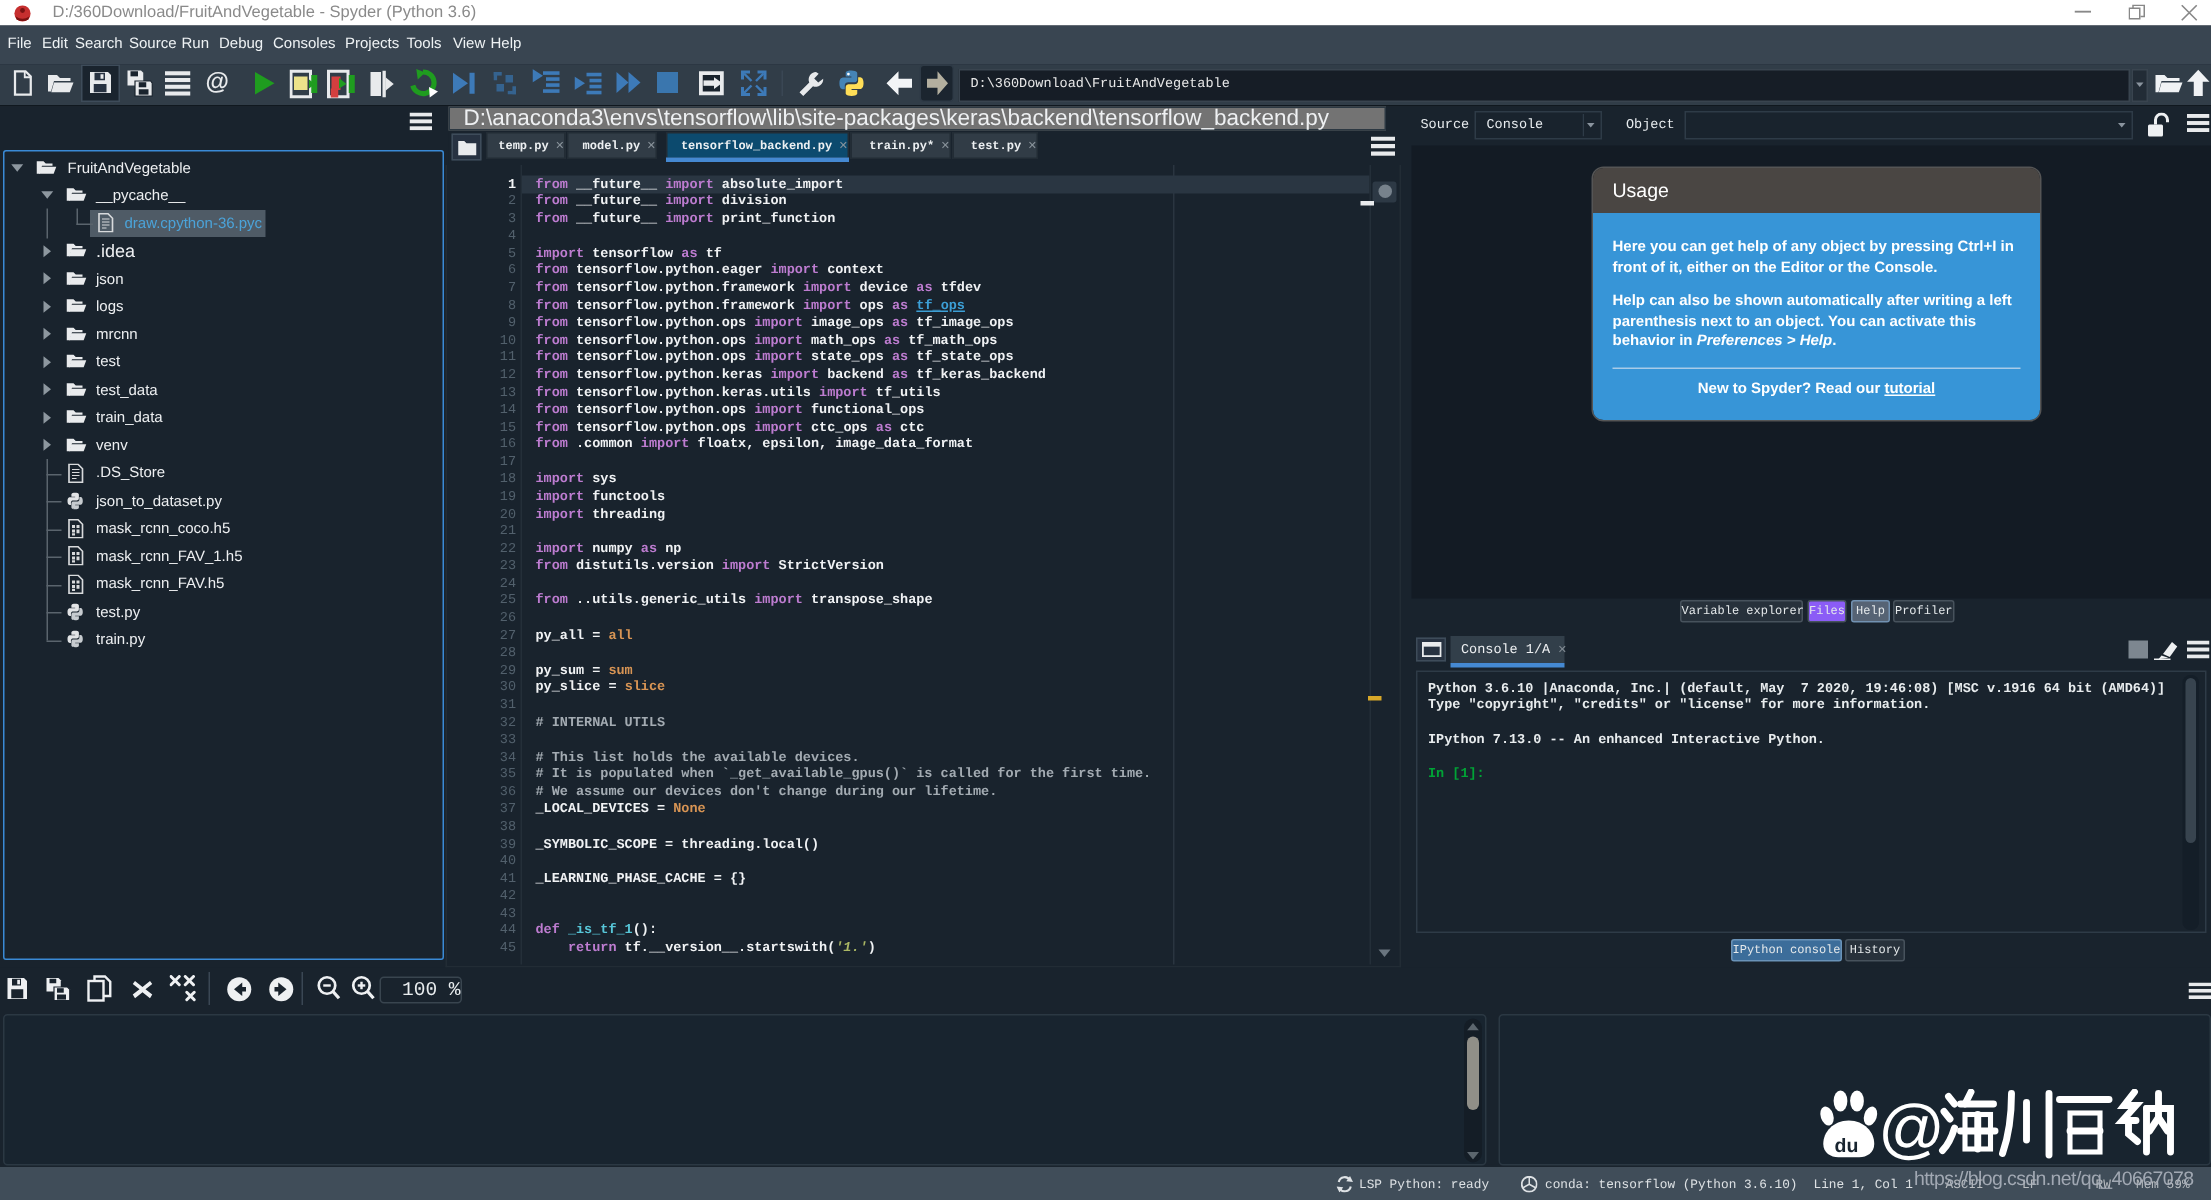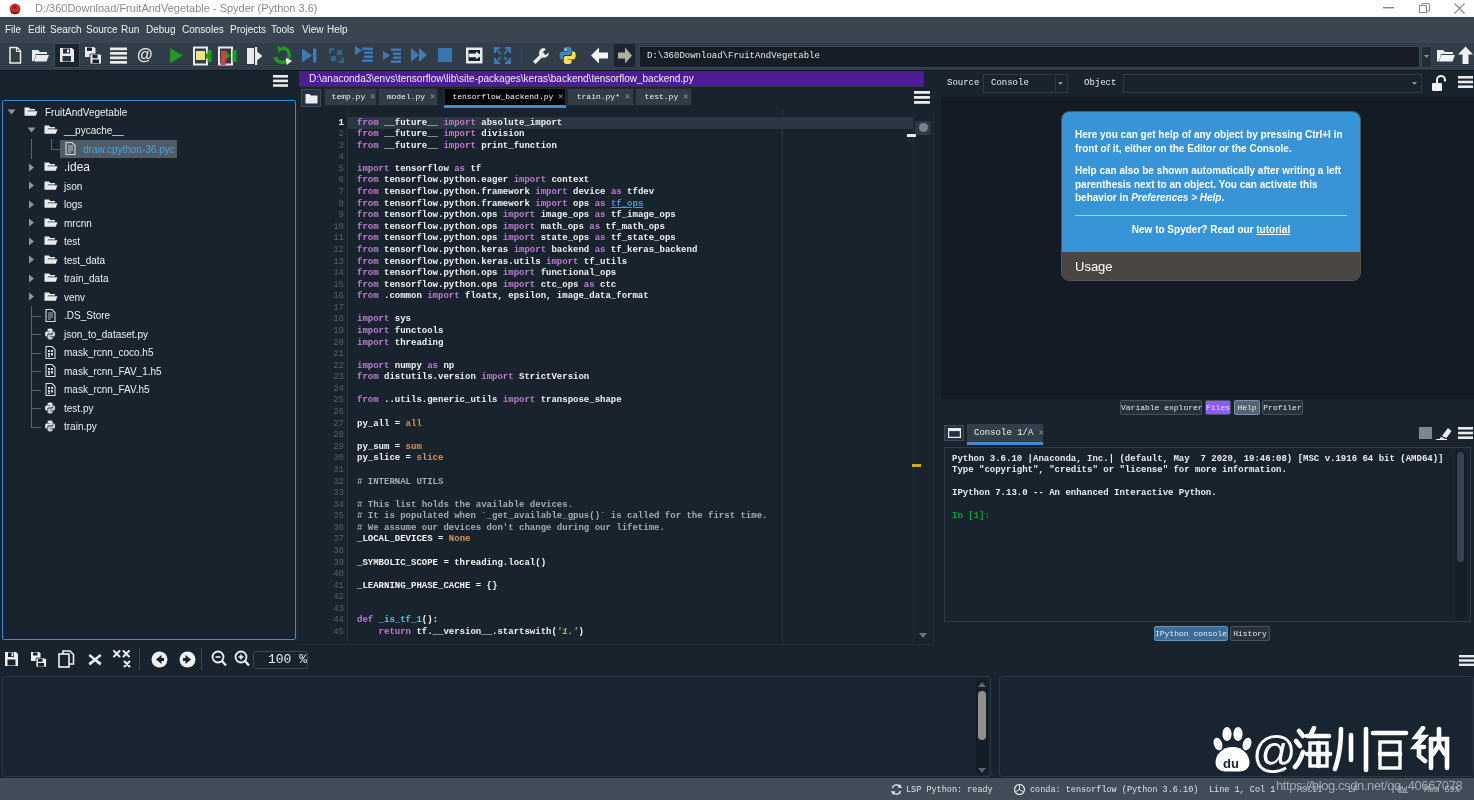--- a/index.html
+++ b/index.html
@@ -13,23 +13,23 @@
 #menu span{position:absolute;top:7px}
 
 #tbar{left:0;top:43px;width:1474px;height:28px;background:#313d48;border-bottom:1px solid #10181f}
 
 #pathf{left:639px;top:46px;width:781px;height:22px;background:#161d26;border:1px solid #39444f;color:#e8e8e8;font-size:9px;line-height:19px;padding-left:7px}
 
 #lpanel{left:0;top:71px;width:296px;height:574px}
 #ltree{position:absolute;left:2px;top:29px;width:294px;height:540px;border:1px solid #3a8ad6;background:#19232d;border-radius:2px}
 
 #edit{left:297px;top:71px;width:637px;height:574px}
-#crumb{position:absolute;left:2px;top:0px;width:625px;height:16px;background:#4c1d95;border:1px solid #2c3842;color:#eef0f2;font-size:10px;line-height:14px;padding-left:9px;white-space:pre}
+#crumb{position:absolute;left:2px;top:0px;width:625px;height:16px;background:#737373;border:1px solid #2c3842;color:#eef0f2;font-size:15px;line-height:14px;padding-left:9px;white-space:pre}
 #tabbar{position:absolute;left:2px;top:17px;width:635px;height:22px;background:#19232d}
-.etab{position:absolute;top:0px;height:18px;background:#313c46;border:1px solid #222c35;color:#edf0f2;font-size:8px;line-height:16px;text-align:center;white-space:pre;font-weight:normal}
+.etab{position:absolute;top:0px;height:18px;background:#313c46;border:1px solid #222c35;color:#edf0f2;font-size:8px;line-height:16px;text-align:right;white-space:pre;font-weight:bold}
 .etab .x{color:#8a949c;font-size:9px;}
 #code{position:absolute;left:0px;top:39px;width:637px;height:535px;background:#19232d;border:1px solid #222c35;border-top:none}
 .cl{position:absolute;left:59px;width:560px;height:12px;font-family:"Liberation Mono",monospace;font-size:9px;line-height:11.6px;white-space:pre;color:#f0f2f4;font-weight:bold}
 .ln{position:absolute;left:0;width:46px;height:12px;font-family:"Liberation Mono",monospace;font-size:9px;line-height:11.6px;text-align:right;color:#52606c}
 .k{color:#bd7cd0}.b{color:#d79454}.c{color:#a3abb2}.s{color:#aab764;font-style:italic}
 .d{color:#57c6d8}.u{color:#3c9fd6;text-decoration:underline}
 
 #rside{left:941px;top:71px;width:533px;height:574px}
 .combo{position:absolute;background:#19232d;border:1px solid #2e3b47;color:#e8ecef;font-size:9px}
 
@@ -389,21 +389,21 @@
     <div class="abs" style="left:31px;top:306.0px;width:1px;height:120.5px;background:#5a646d"></div>
 <div class="abs" id="edit">
       <div id="crumb">D:\anaconda3\envs\tensorflow\lib\site-packages\keras\backend\tensorflow_backend.py</div>
       <div id="tabbar">
         <div class="abs" style="left:2px;top:1px;width:20px;height:18px;background:#273241;border:1px solid #3e4c5a"></div>
         <svg class="abs" style="left:6px;top:5px" width="13" height="11" viewBox="0 0 13 11">
           <path d="M0.5 1 H4.5 L6 2.5 H12.5 V10.5 H0.5 Z" fill="#e9ebed"></path>
         </svg>
         <div class="etab mono" style="left:25px;width:53px;background:#313c46"><span style="margin-left:6px">temp.py</span> <span class="x">✕</span></div>
         <div class="etab mono" style="left:79px;width:60px;background:#313c46"><span style="margin-left:6px">model.py</span> <span class="x">✕</span></div>
-        <div class="etab mono" style="left:145px;width:122px;background:#000000"><span style="margin-left:6px">tensorflow_backend.py</span> <span class="x">✕</span></div>
+        <div class="etab mono" style="left:145px;width:122px;background:#0c4a6e"><span style="margin-left:6px">tensorflow_backend.py</span> <span class="x">✕</span></div>
         <div class="abs" style="left:145px;top:17px;width:122px;height:3px;background:#4589d2"></div>
         <div class="etab mono" style="left:268px;width:67px;background:#313c46"><span style="margin-left:6px">train.py*</span> <span class="x">✕</span></div>
         <div class="etab mono" style="left:336px;width:57px;background:#313c46"><span style="margin-left:6px">test.py</span> <span class="x">✕</span></div>
         <svg class="abs" style="left:615px;top:3px" width="16" height="13" viewBox="0 0 16 13">
           <g fill="#e8eaec">
             <rect y="0" width="16" height="2.8"></rect>
             <rect y="5" width="16" height="2.8"></rect>
             <rect y="10" width="16" height="2.8"></rect>
           </g>
         </svg>
@@ -518,27 +518,27 @@
       </svg>
       <svg class="abs" style="left:517px;top:5px" width="15" height="12" viewBox="0 0 15 12">
         <g fill="#e8eaec">
           <rect y="0" width="15" height="2.6"></rect>
           <rect y="4.7" width="15" height="2.6"></rect>
           <rect y="9.4" width="15" height="2.6"></rect>
         </g>
       </svg>
       <div class="abs" style="left:0px;top:26px;width:533px;height:302px;background:#131b24"></div>
       <div id="ubox">
+        <div id="uhead">Usage</div>
         <div id="ubody">
 <div style="width:272px;font-weight:bold;line-height:13.6px">Here you can get help of any object by pressing Ctrl+I in front of it, either on the Editor or the Console.</div>
 <div style="width:272px;font-weight:bold;line-height:13.6px;margin-top:9px">Help can also be shown automatically after writing a left parenthesis next to an object. You can activate this behavior in <i>Preferences &gt; Help</i>.</div>
 <div style="width:272px;height:1px;background:#a8cbe8;margin-top:10px"></div>
 <div style="width:272px;font-weight:bold;text-align:center;margin-top:8px">New to Spyder? Read our <u>tutorial</u></div>
 </div>
-        <div id="uhead">Usage</div>
       </div>
       <div class="htab mono" style="left:179px;top:329px;width:82px;background:#27313b;border-color:#47525c">Variable explorer</div>
       <div class="htab mono" style="left:264px;top:329px;width:26px;background:#8b5cf6;border-color:#47525c">Files</div>
       <div class="htab mono" style="left:293px;top:329px;width:26px;background:#566374;border-color:#7292b2">Help</div>
       <div class="htab mono" style="left:321px;top:329px;width:41px;background:#27313b;border-color:#47525c">Profiler</div>
       <div class="abs" style="left:3px;top:354px;width:20px;height:16px;background:#273241;border:1px solid #3e4c5a"></div>
       <svg class="abs" style="left:7px;top:357px" width="13" height="10" viewBox="0 0 13 10">
         <rect x="0.5" y="0.5" width="12" height="9" fill="none" stroke="#e9ebed" stroke-width="1.4"></rect>
         <rect x="0.5" y="0.5" width="12" height="2.6" fill="#e9ebed"></rect>
       </svg>

